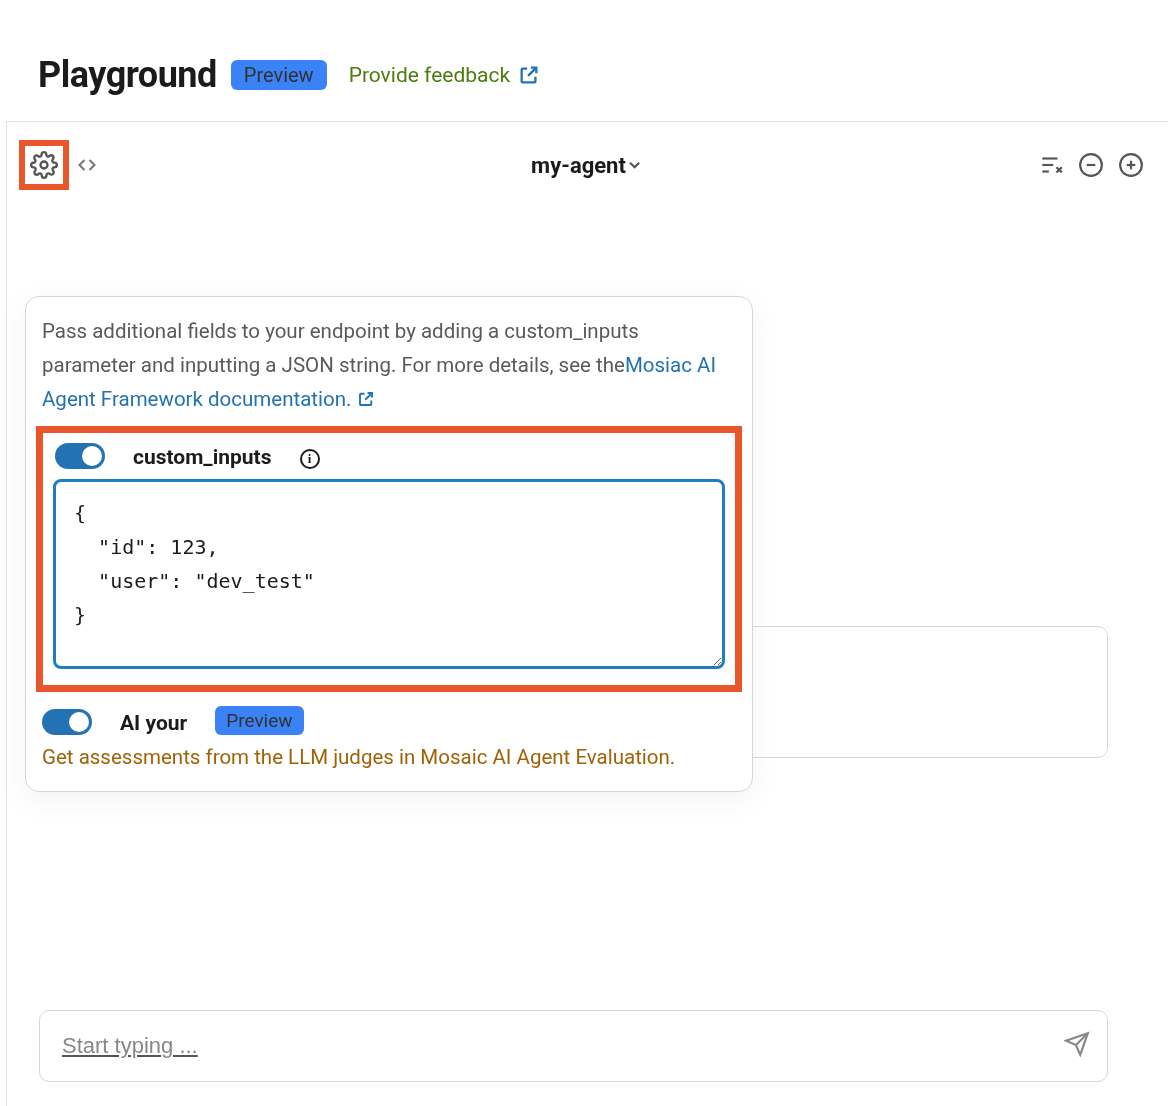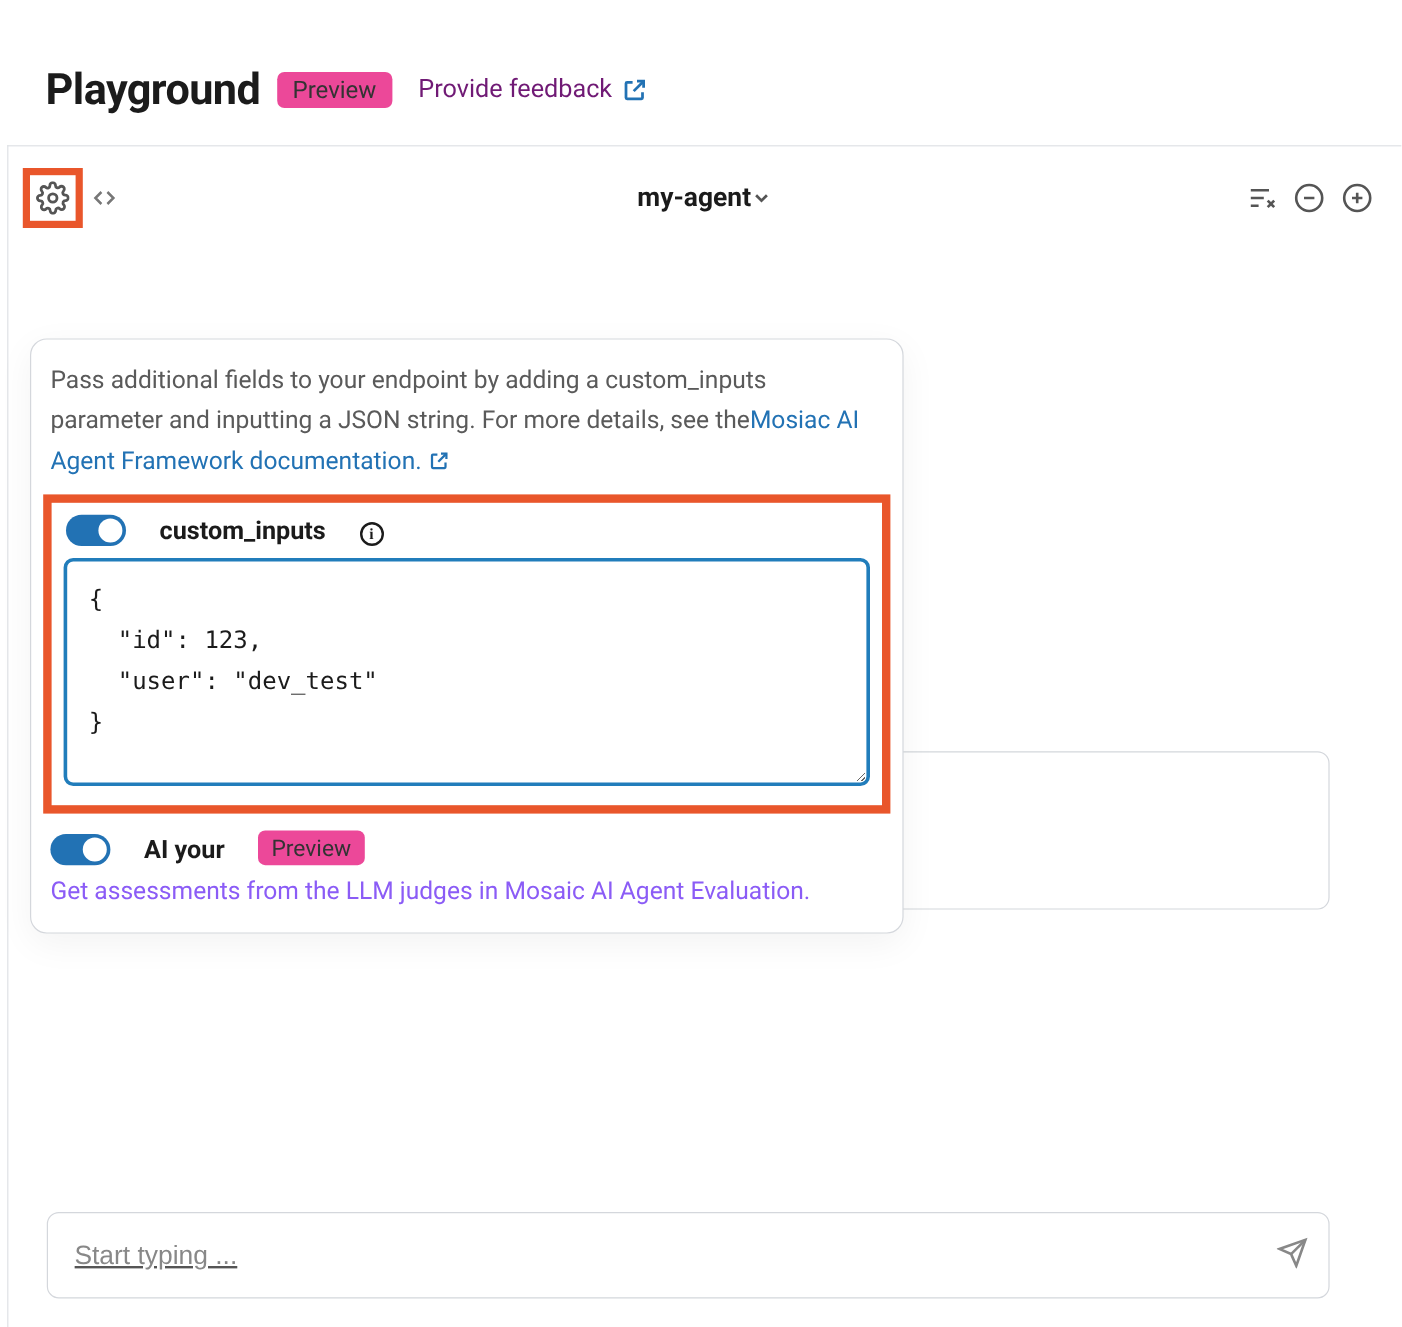--- a/index.html
+++ b/index.html
@@ -17,28 +17,28 @@
       padding: 30px 0 25px 38px;
       gap: 14px;
       margin-top: 24px;
     }
     .page-title {
       font-size: 36px;
       font-weight: 700;
       letter-spacing: -0.5px;
     }
     .preview-badge {
-      background: #ec4899;
+      background: #3b82f6;
       border-radius: 6px;
       padding: 3px 13px;
       font-size: 20px;
       color: #333;
     }
     .feedback-link {
-      color: #701a75;
+      color: #4d7c0f;
       font-size: 21px;
       display: inline-flex;
       align-items: center;
       gap: 8px;
       margin-left: 8px;
       cursor: pointer;
     }
     .main-panel {
       border-top: 1px solid #dfe1e5;
       border-left: 1px solid #dfe1e5;
@@ -88,21 +88,21 @@
     }
     .icon-btn {
       display:inline-flex;
       align-items:center;
       justify-content:center;
       cursor:pointer;
       color:#555;
     }
     .settings-popover {
       position: absolute;
-      top: 160px;
+      top: 174px;
       left: 18px;
       width: 728px;
       background: #fff;
       border: 1px solid #d4d7dc;
       border-radius: 14px;
       box-shadow: 0 8px 30px rgba(0,0,0,0.05);
       padding: 18px 0 22px 0;
       z-index: 10;
     }
     .popover-description {
@@ -160,21 +160,21 @@
       font-size: 20px;
       line-height: 1.7;
       padding: 14px 18px;
       resize: both;
       height: 190px;
       outline: none;
       color: #1b1b1b;
     }
     .ai-judge-desc {
       font-size: 20.5px;
-      color: #8b5cf6;
+      color: #a16207;
       padding: 10px 16px 0 16px;
     }
     .chat-input-area {
       position: absolute;
       bottom: 40px;
       left: 32px;
       right: 60px;
     }
     .chat-input {
       width: 100%;

